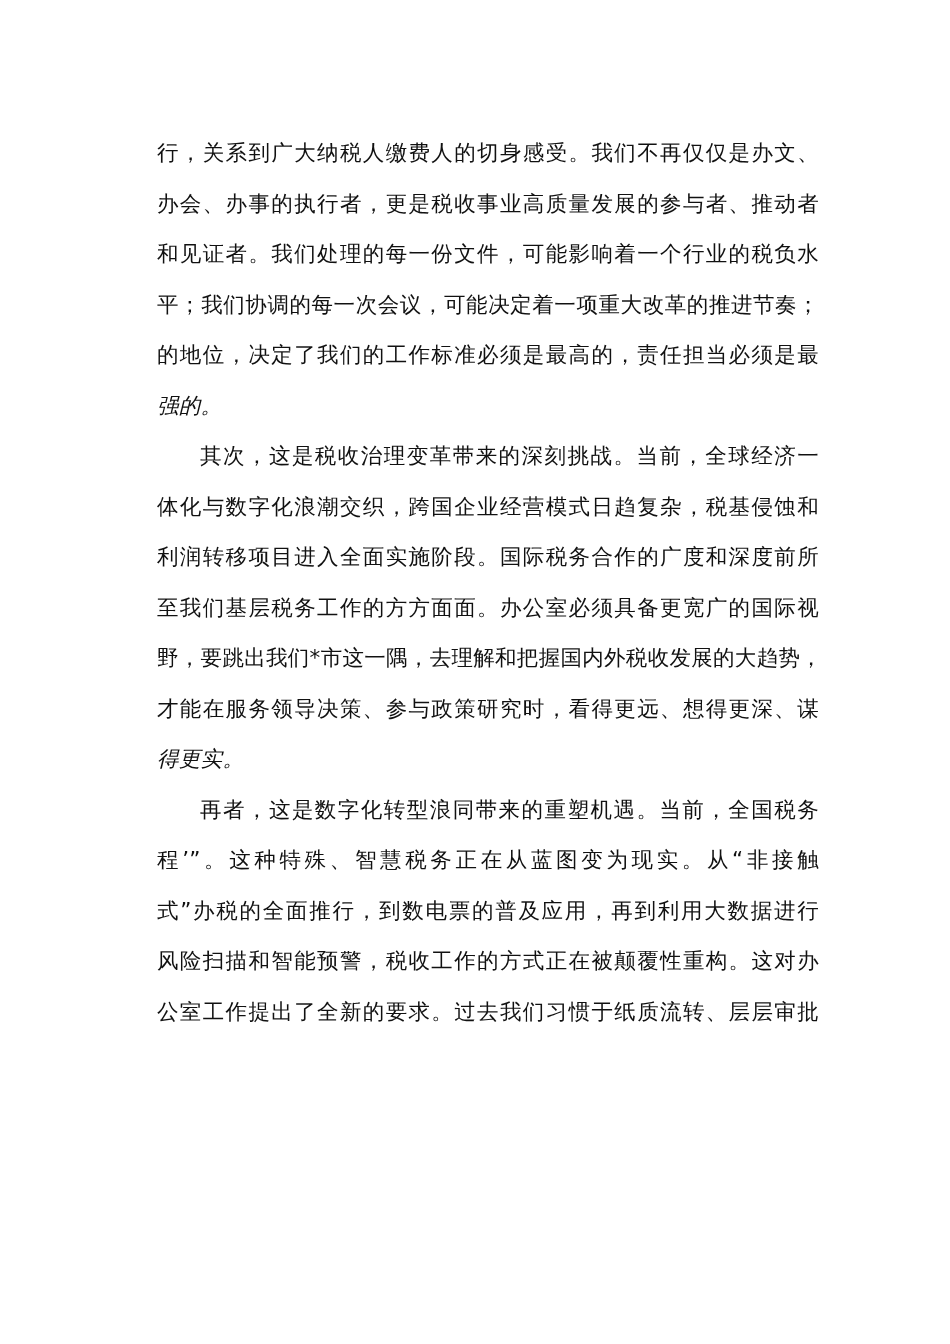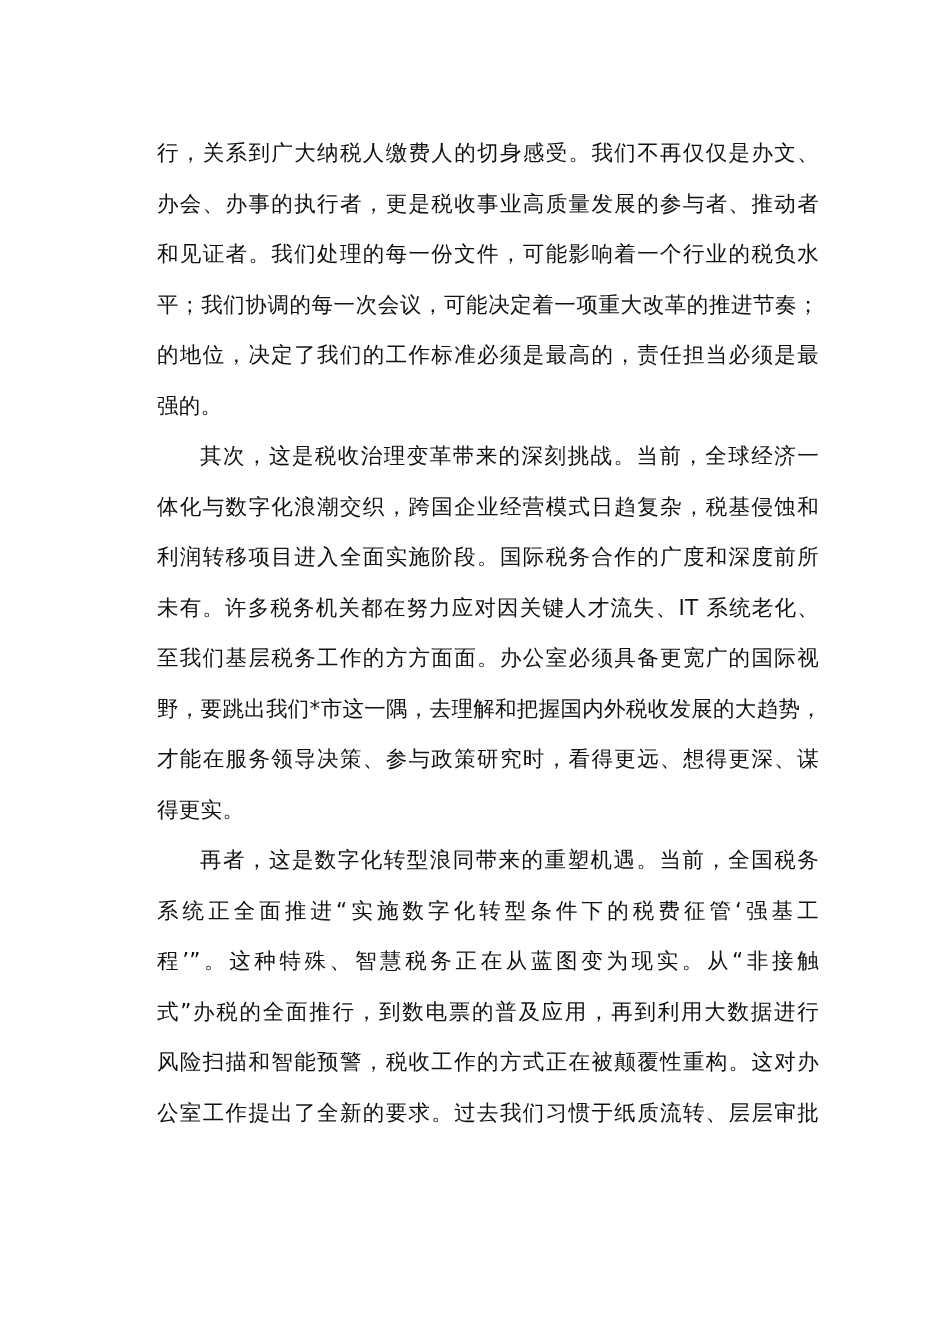--- a/index.html
+++ b/index.html
@@ -34,20 +34,21 @@
       height: 50.5px;
       line-height: 50.5px;
       font-size: 21.5px;
       white-space: nowrap;
       letter-spacing: 0.3px;
       text-align: justify;
       text-align-last: justify;
     }
     .line.last {
       text-align-last: left;
+      font-style: italic;
     }
     .line.indent {
       padding-left: 43px;
     }
     .paragraph {
       display: block;
       margin: 0;
     }
   </style>
 </head>
@@ -62,30 +63,28 @@
       <span class="line">和见证者。我们处理的每一份文件，可能影响着一个行业的税负水</span>
       <span class="line">平；我们协调的每一次会议，可能决定着一项重大改革的推进节奏；</span>
       <span class="line">的地位，决定了我们的工作标准必须是最高的，责任担当必须是最</span>
       <span class="line last">强的。</span>
     </div>
 
     <div class="paragraph">
       <span class="line indent">其次，这是税收治理变革带来的深刻挑战。当前，全球经济一</span>
       <span class="line">体化与数字化浪潮交织，跨国企业经营模式日趋复杂，税基侵蚀和</span>
       <span class="line">利润转移项目进入全面实施阶段。国际税务合作的广度和深度前所</span>
-      <span class="line">未有。许多税务机关都在努力应对因关键人才流失、IT 系统老化、</span>
       <span class="line">至我们基层税务工作的方方面面。办公室必须具备更宽广的国际视</span>
       <span class="line">野，要跳出我们*市这一隅，去理解和把握国内外税收发展的大趋势，</span>
       <span class="line">才能在服务领导决策、参与政策研究时，看得更远、想得更深、谋</span>
       <span class="line last">得更实。</span>
     </div>
 
     <div class="paragraph">
       <span class="line indent">再者，这是数字化转型浪同带来的重塑机遇。当前，全国税务</span>
-      <span class="line">系统正全面推进“实施数字化转型条件下的税费征管‘强基工</span>
       <span class="line">程’”。这种特殊、智慧税务正在从蓝图变为现实。从“非接触</span>
       <span class="line">式”办税的全面推行，到数电票的普及应用，再到利用大数据进行</span>
       <span class="line">风险扫描和智能预警，税收工作的方式正在被颠覆性重构。这对办</span>
       <span class="line">公室工作提出了全新的要求。过去我们习惯于纸质流转、层层审批</span>
     </div>
 
   </div>
 </div>
 
 </body></html>

